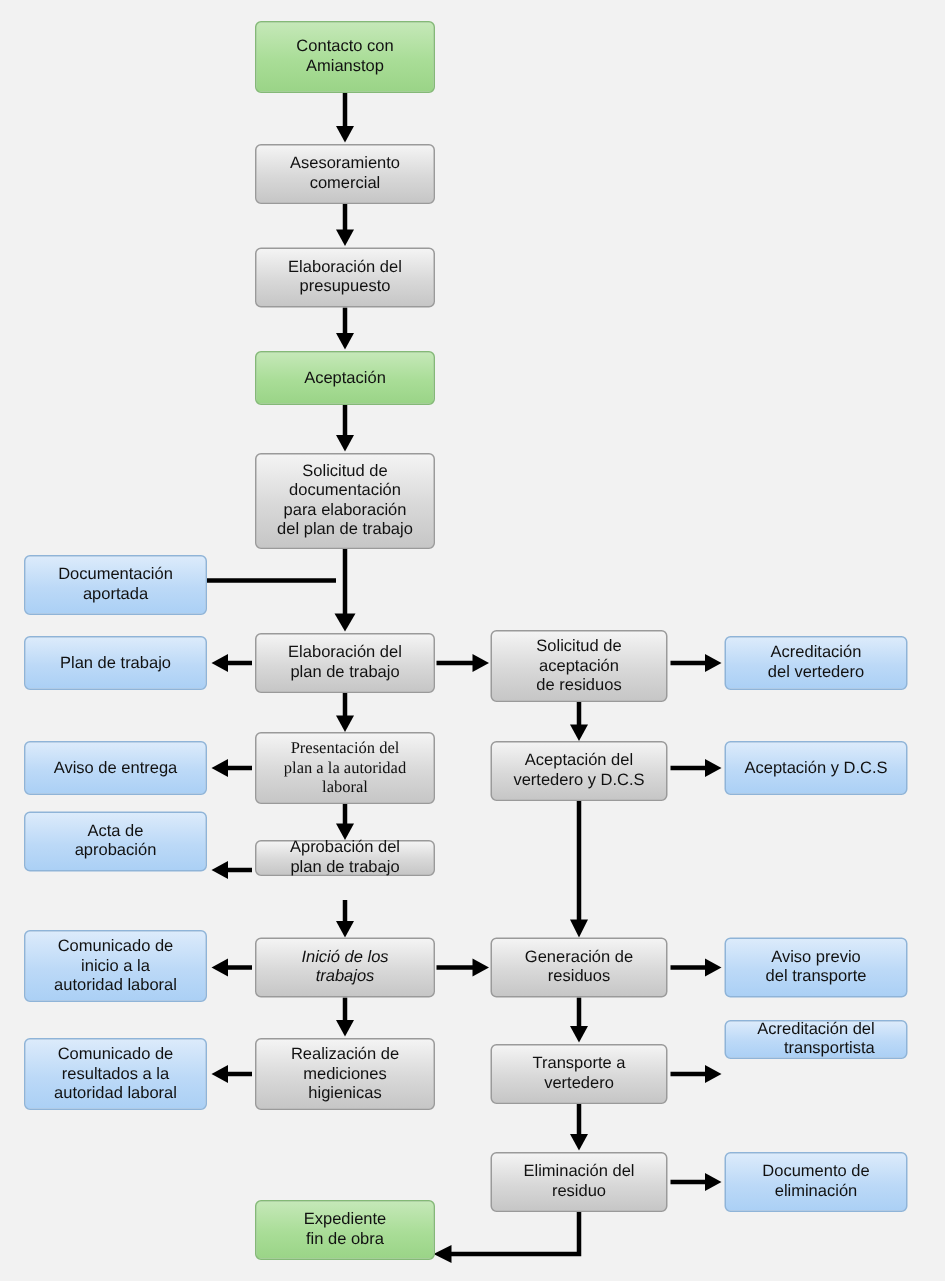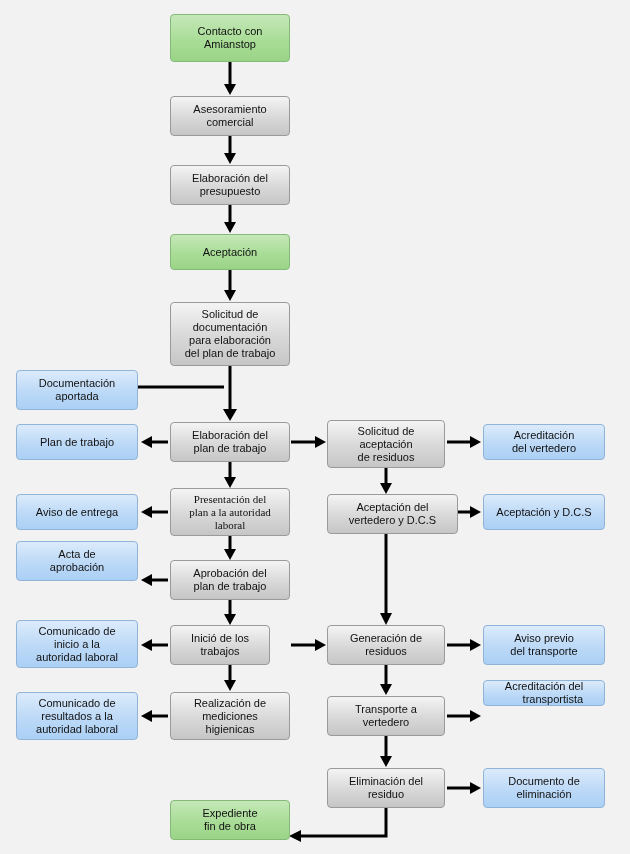--- a/index.html
+++ b/index.html
@@ -249,28 +249,28 @@
   <div class="node blue" style="left:16px;  top:424px; width:122px; height:36px;">Plan de trabajo</div>
   <div class="node gray" style="left:327px; top:420px; width:118px; height:48px;">Solicitud de
 aceptación
 de residuos</div>
   <div class="node blue" style="left:483px; top:424px; width:122px; height:36px;">Acreditación
 del vertedero</div>
   <div class="node gray" style="left:170px; top:488px; width:120px; height:48px;font-family:Liberation Serif, serif;">Presentación del
 plan a la autoridad
 laboral</div>
   <div class="node blue" style="left:16px;  top:494px; width:122px; height:36px;">Aviso de entrega</div>
-  <div class="node gray" style="left:327px; top:494px; width:131px; height:40px;">Aceptación del
+  <div class="node gray" style="left:327px; top:494px; width:118px; height:40px;">Aceptación del
 vertedero y D.C.S</div>
   <div class="node blue" style="left:483px; top:494px; width:122px; height:36px;">Aceptación y D.C.S</div>
-  <div class="node gray" style="left:170px; top:560px; width:120px; height:40px;">Aprobación del
+  <div class="node gray" style="left:170px; top:560px; width:120px; height:24px;">Aprobación del
 plan de trabajo</div>
   <div class="node blue" style="left:16px;  top:541px; width:122px; height:40px;">Acta de
 aprobación</div>
-  <div class="node gray" style="left:170px; top:625px; width:100px; height:40px;">Inició de los
+  <div class="node gray" style="left:170px; top:625px; width:120px; height:40px;font-style:italic;">Inició de los
 trabajos</div>
   <div class="node blue" style="left:16px;  top:620px; width:122px; height:48px;">Comunicado de
 inicio a la
 autoridad laboral</div>
   <div class="node gray" style="left:327px; top:625px; width:118px; height:40px;">Generación de
 residuos</div>
   <div class="node blue" style="left:483px; top:625px; width:122px; height:40px;">Aviso previo
 del transporte</div>
   <div class="node gray" style="left:170px; top:692px; width:120px; height:48px;">Realización de
 mediciones

